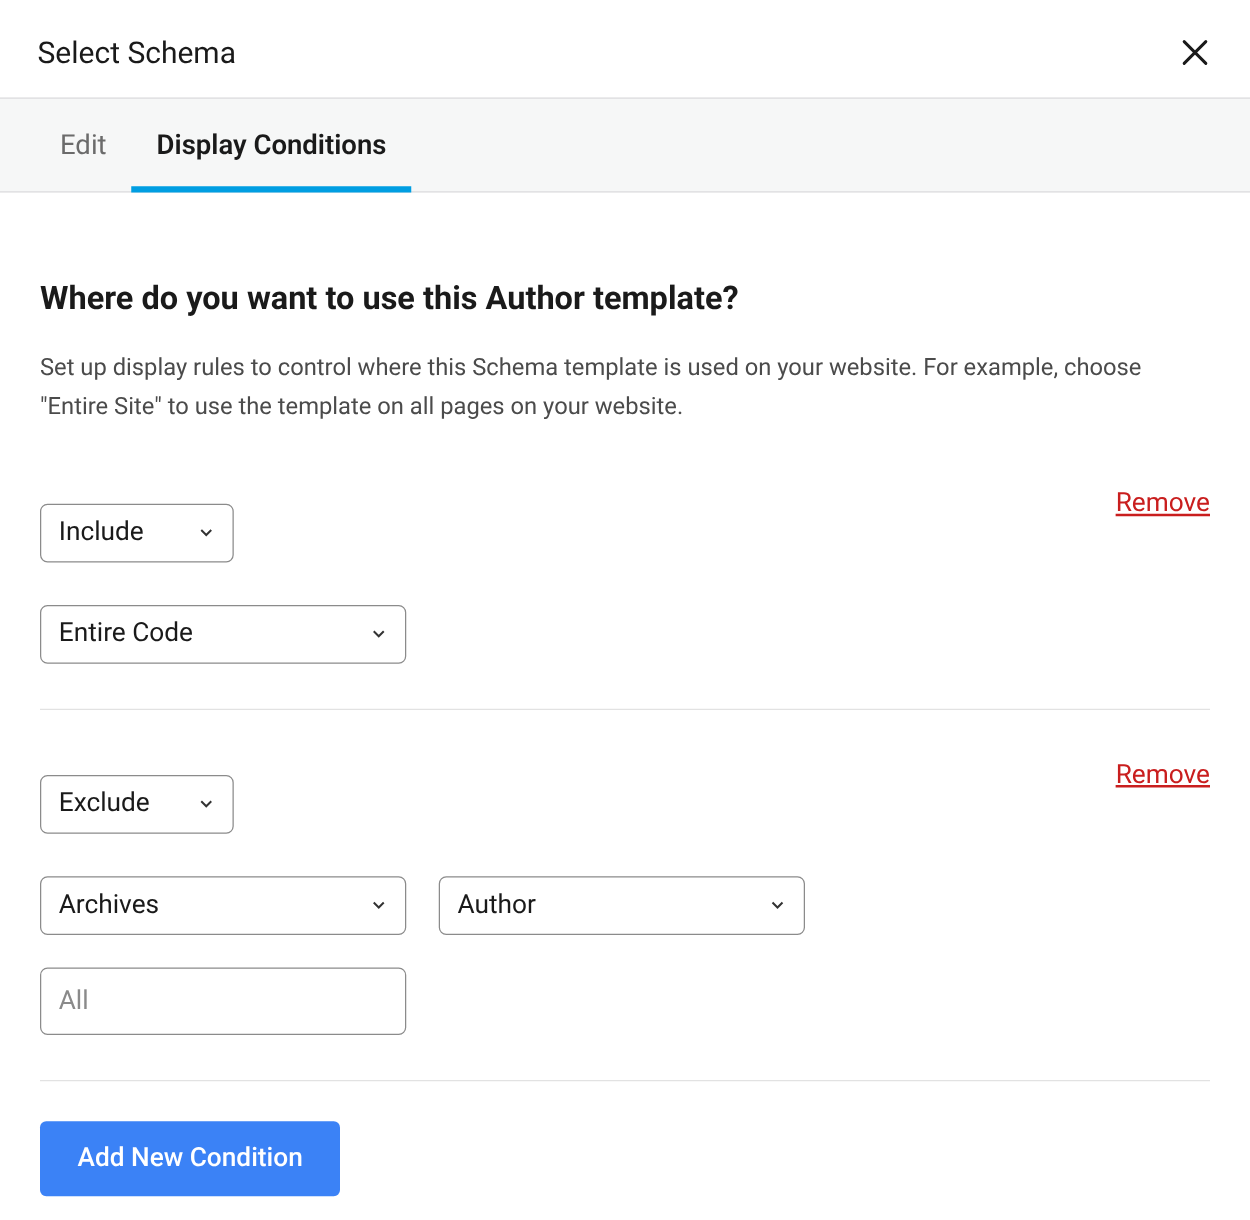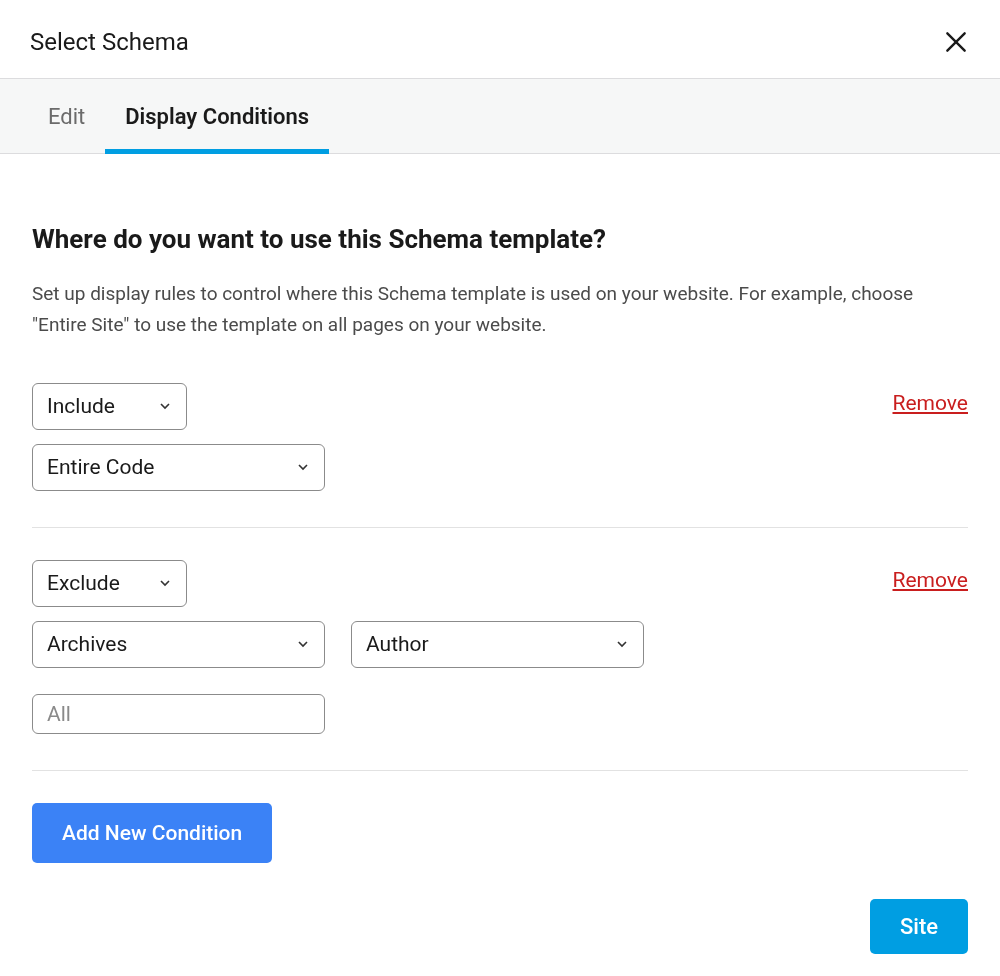--- a/index.html
+++ b/index.html
@@ -103,20 +103,21 @@
       flex: 1;
     }
     .selects-row {
       display: flex;
       gap: 26px;
       flex-wrap: wrap;
     }
     .select-wrap {
       position: relative;
       display: inline-block;
+      margin-top: 20px;
     }
     .select-box {
       border: 1px solid #8b8b8b;
       border-radius: 6px;
       background: #fff;
       padding: 10px 44px 10px 14px;
       font-size: 21px;
       color: #1a1a1a;
       cursor: pointer;
       font-family: inherit;
@@ -138,21 +139,21 @@
       display: block;
     }
     .input-box {
       border: 1px solid #8b8b8b;
       border-radius: 6px;
       background: #fff;
       padding: 10px 14px;
       font-size: 21px;
       color: #1a1a1a;
       font-family: inherit;
-      height: 40px;
+      height: 54px;
       width: 293px;
     }
     .input-box::placeholder {
       color: #8a8a8a;
     }
     .remove-link {
       color: #c91e1e;
       text-decoration: underline;
       font-size: 21px;
       cursor: pointer;
@@ -202,21 +203,21 @@
 </div>
 
 <div class="tabs-wrapper">
   <div class="tabs">
     <div class="tab">Edit</div>
     <div class="tab active">Display Conditions</div>
   </div>
 </div>
 
 <div class="content">
-  <h2 class="heading">Where do you want to use this Schema template?</h2>
+  <h2 class="heading">Where do you want to use this Author template?</h2>
   <p class="description">Set up display rules to control where this Schema template is used on your website. For example, choose "Entire Site" to use the template on all pages on your website.</p>
 
   
   <div class="condition-block">
     <div class="condition-row">
       <div class="condition-left">
         <div class="selects-row">
           <div class="select-wrap">
             <div class="select-box w-155">Include</div>
             <span class="chevron">

